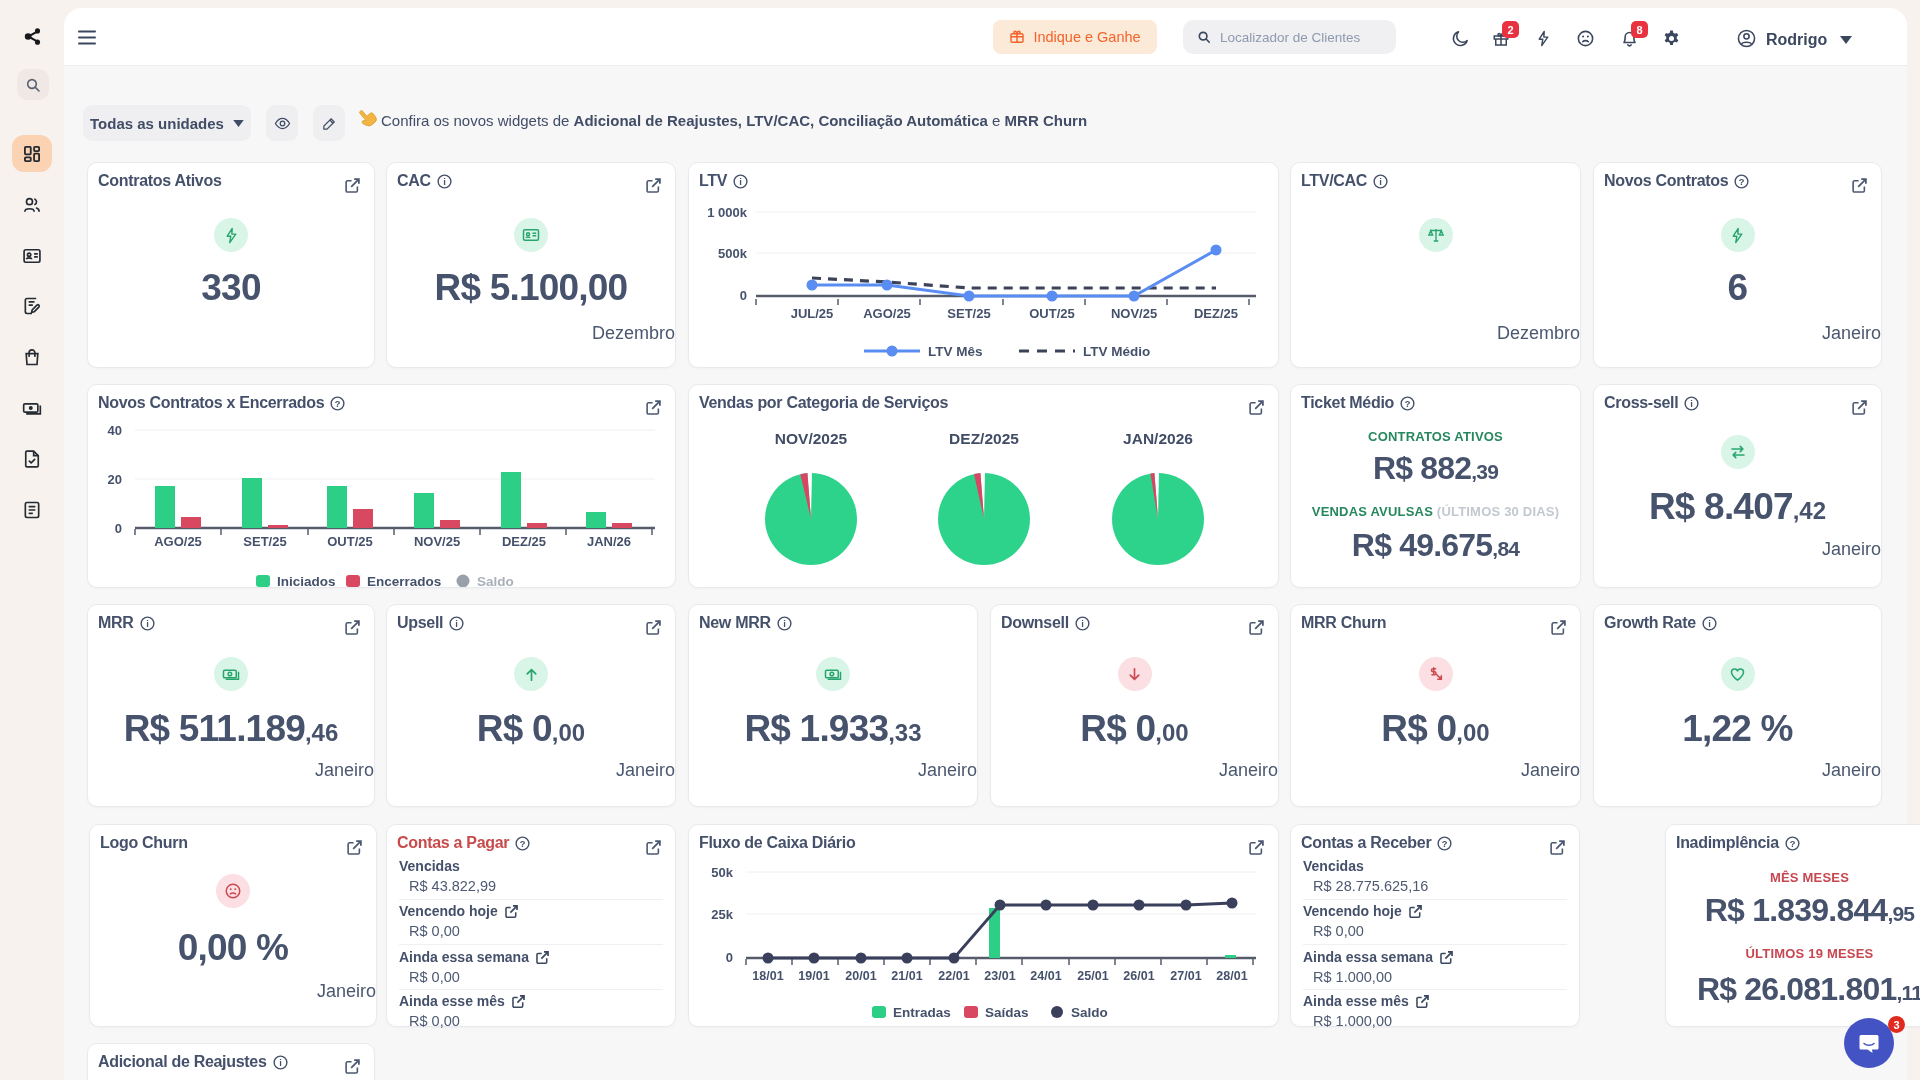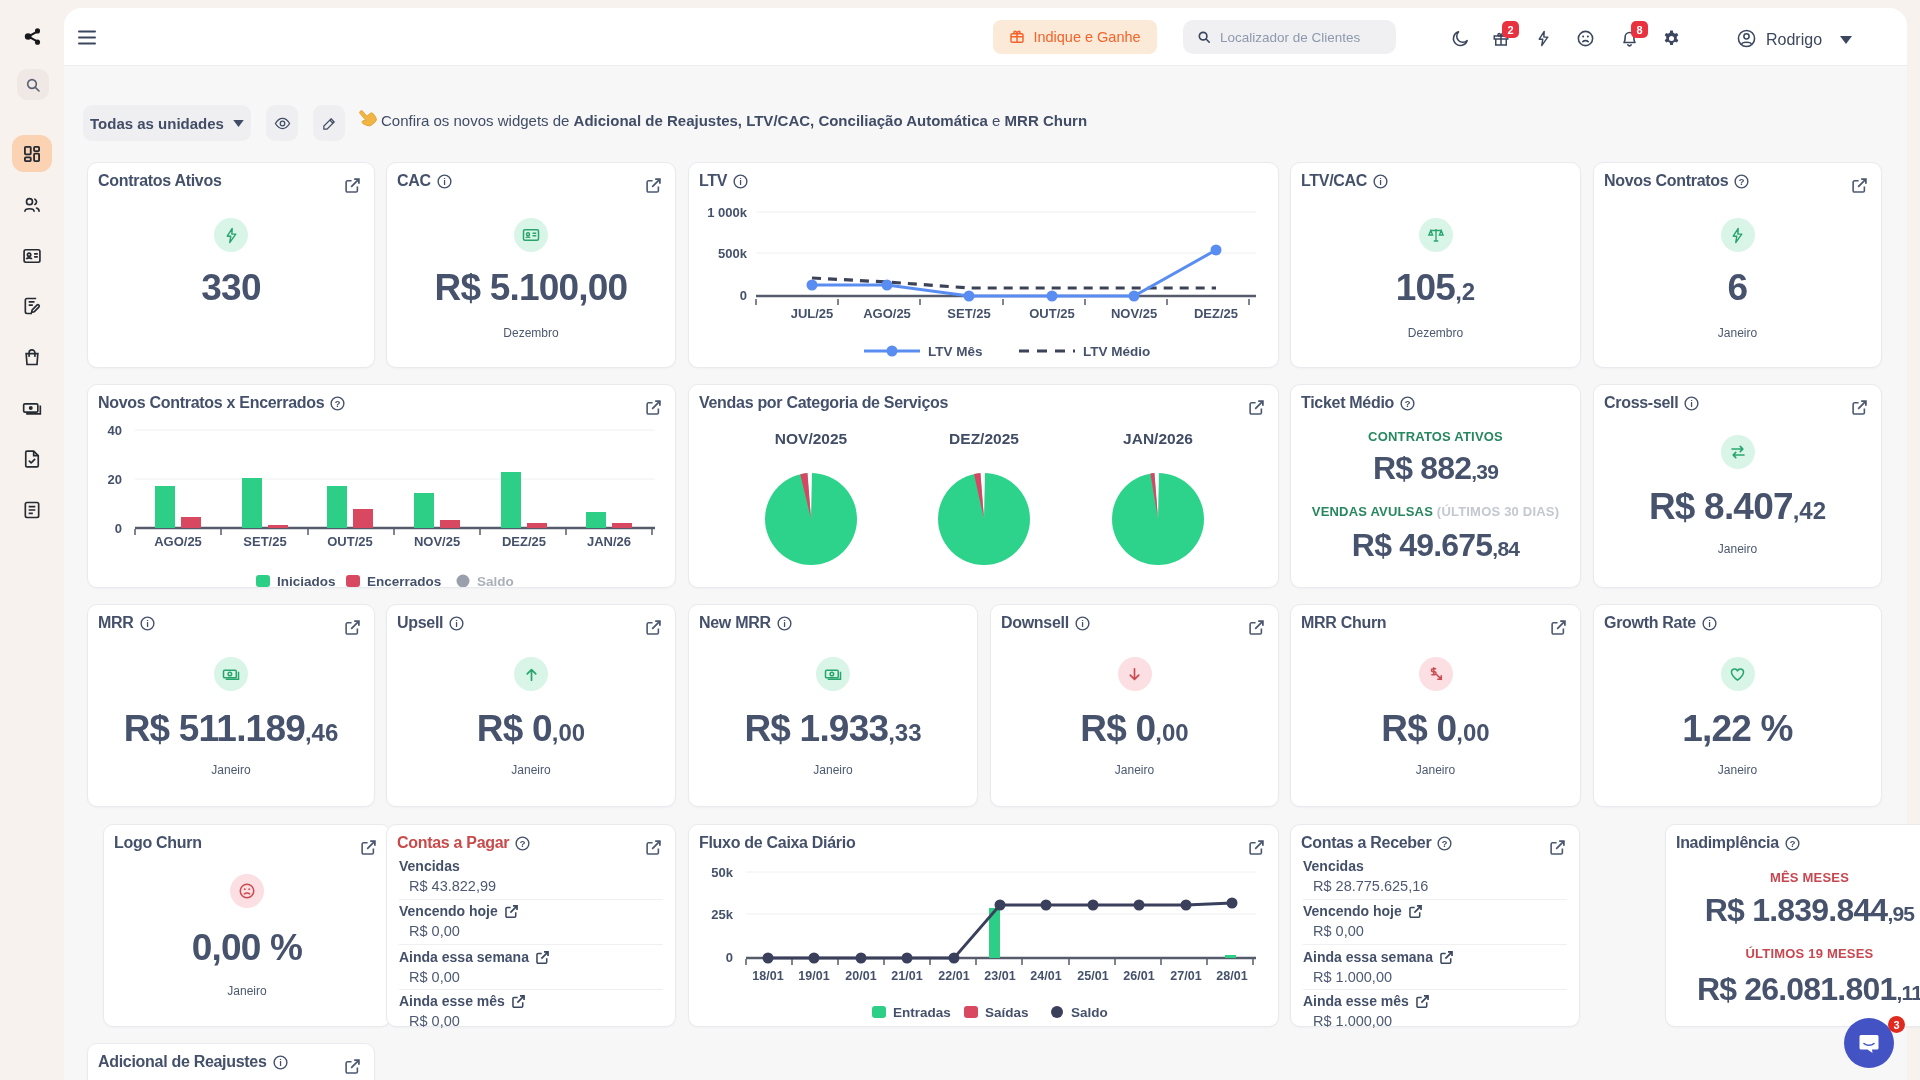--- a/index.html
+++ b/index.html
@@ -6,21 +6,21 @@
 #main{position:absolute;left:64px;top:8px;width:1843px;height:1072px;background:#f7f7f8;border-radius:18px 18px 0 0;overflow:hidden}
 #topbar{position:absolute;left:64px;top:8px;width:1843px;height:58px;background:#fff;border-bottom:1px solid #ececef;border-radius:18px 18px 0 0}
 .card{position:absolute;background:#fff;border:1px solid #e9eaee;border-radius:10px;box-shadow:0 1px 2px rgba(20,30,50,0.03)}
 .ctitle{position:absolute;top:9px;left:10px;font-size:16px;font-weight:700;color:#45516b;letter-spacing:-0.3px;white-space:nowrap;display:flex;align-items:center;gap:6px}
 .ext{position:absolute;top:15px;right:14px;width:15px;height:15px;color:#4b5870}
 .icirc{position:absolute;left:50%;transform:translateX(-50%);width:34px;height:34px;border-radius:50%;display:flex;align-items:center;justify-content:center}
 .ic-g{background:#d9f5e8;color:#28a56d}
 .ic-r{background:#fbdfe2;color:#cd4a52}
 .bigval{position:absolute;left:0;width:100%;text-align:center;font-size:37px;font-weight:700;color:#47536d;letter-spacing:-0.8px;line-height:40px;white-space:nowrap}
 .bigval .dec{font-size:24px;letter-spacing:0}
-.sub{position:absolute;left:0;width:100%;text-align:center;font-size:12px;color:#4b5870;line-height:18px}
+.sub{position:absolute;left:0;width:100%;text-align:right;font-size:18px;color:#4b5870;line-height:18px}
 .midval{position:absolute;left:0;width:100%;text-align:center;font-size:32px;font-weight:600;color:#47536d;letter-spacing:-0.8px;line-height:34px;white-space:nowrap}
 .midval .dec{font-size:21px}
 .slabel{position:absolute;left:0;width:100%;text-align:center;font-size:13px;font-weight:700;line-height:15px;letter-spacing:0.2px;white-space:nowrap}
 .lgreen{color:#27875f}
 .lred{color:#c8464f}
 .litem{position:absolute;left:12px;right:12px}
 .litem .lab{font-size:14px;font-weight:700;color:#44506a;display:flex;align-items:center;gap:7px;white-space:nowrap}
 .litem .val{font-size:14.5px;color:#4d5a72;margin:4px 0 0 10px;white-space:nowrap}
 .divline{position:absolute;left:12px;right:12px;height:1px;background:#f0f0f2}
 </style></head><body>
@@ -121,21 +121,21 @@
   </svg>
 <div class="abs" style="left:1631px;top:21px;min-width:17px;height:17px;background:#e8323f;border-radius:5px;color:#fff;font-size:11px;font-weight:700;display:flex;align-items:center;justify-content:center;padding:0 3px">8</div>
 <svg class="abs" style="left:1662px;top:29px" width="19" height="19" viewBox="0 0 24 24" fill="#3b475e">
     <path d="M10.3 2 h3.4 l.5 2.6 a7.6 7.6 0 0 1 2.2 1.3 l2.5 -.9 l1.7 3 l-2 1.8 a7.6 7.6 0 0 1 0 2.5 l2 1.8 l-1.7 3 l-2.5 -.9 a7.6 7.6 0 0 1 -2.2 1.3 l-.5 2.6 h-3.4 l-.5 -2.6 a7.6 7.6 0 0 1 -2.2 -1.3 l-2.5 .9 l-1.7 -3 l2 -1.8 a7.6 7.6 0 0 1 0 -2.5 l-2 -1.8 l1.7 -3 l2.5 .9 a7.6 7.6 0 0 1 2.2 -1.3 Z M12 8.8 a3.2 3.2 0 1 0 0 6.4 a3.2 3.2 0 0 0 0 -6.4 Z" fill-rule="evenodd"></path>
   </svg>
 <svg class="abs" style="left:1736px;top:28px" width="21" height="21" viewBox="0 0 24 24" fill="none" stroke="#3b475e" stroke-width="1.8">
     <circle cx="12" cy="12" r="9.2"></circle>
     <circle cx="12" cy="9.5" r="3"></circle>
     <path d="M6.5 18.8 C7 15.5 17 15.5 17.5 18.8"></path>
   </svg>
-<span class="abs" style="left:1766px;top:31px;font-size:16px;font-weight:400;color:#3b475e">Rodrigo</span>
+<span class="abs" style="left:1766px;top:31px;font-size:16px;font-weight:700;color:#3b475e">Rodrigo</span>
 <svg class="abs" style="left:1840px;top:36px" width="12" height="8" viewBox="0 0 12 8" fill="#3b475e">
     <path d="M0 0 H12 L6 8 Z"></path>
   </svg>
 <div class="abs" style="left:83px;top:105px;width:168px;height:36px;background:#efeff1;border-radius:9px;display:flex;align-items:center;justify-content:center;gap:9px">
 <span style="font-size:15px;font-weight:700;color:#414d66">Todas as unidades</span>
 <svg width="11" height="7" viewBox="0 0 12 8" fill="#414d66">
       <path d="M0 0 H12 L6 8 Z"></path>
     </svg>
   </div>
 <div class="abs" style="left:266px;top:105px;width:32px;height:36px;background:#efeff1;border-radius:9px;display:flex;align-items:center;justify-content:center">
@@ -192,21 +192,20 @@
     <div class="ctitle">LTV/CAC <svg width="15" height="15" viewBox="0 0 16 16" fill="none" style="margin-top:1px">
         <circle cx="8" cy="8" r="6.8" stroke="#45516b" stroke-width="1.5"></circle>
         <text x="8" y="11.2" text-anchor="middle" font-size="10" font-weight="bold" fill="#45516b" font-family="Liberation Sans">i</text>
       </svg></div>
     <div class="icirc ic-g" style="top:55px">
       <svg width="18" height="18" viewBox="0 0 24 24" fill="none" stroke="currentColor" stroke-width="1.8">
         <path d="M12 4 V20 M5 6 H19 M9 20 H15"></path>
         <path d="M5 6 L2.5 12 H7.5 Z M19 6 L16.5 12 H21.5 Z"></path>
       </svg>
     </div>
-    <div class="bigval" style="top:105px">105<span class="dec">,2</span></div>
     <div class="sub" style="top:161px">Dezembro</div>
   </div>
 <div class="card" style="left:1593px;top:162px;width:289px;height:206px">
     <div class="ctitle">Novos Contratos <svg width="15" height="15" viewBox="0 0 16 16" fill="none" style="margin-top:1px">
         <circle cx="8" cy="8" r="6.8" stroke="#45516b" stroke-width="1.5"></circle>
         <text x="8" y="11.2" text-anchor="middle" font-size="10" font-weight="bold" fill="#45516b" font-family="Liberation Sans">?</text>
       </svg></div>
     <svg class="ext" viewBox="0 0 16 16" fill="none" stroke="currentColor" stroke-width="1.7">
       <path d="M13.2 9 V13.6 a1.4 1.4 0 0 1 -1.4 1.4 H2.6 a1.4 1.4 0 0 1 -1.4 -1.4 V4.4 A1.4 1.4 0 0 1 2.6 3 H7"></path>
       <path d="M6.6 9.4 L14.5 1.5 M9.8 1.2 H14.8 V6.2" stroke-width="1.9"></path>
@@ -456,21 +455,21 @@
         <text x="8" y="11.2" text-anchor="middle" font-size="10" font-weight="bold" fill="#45516b" font-family="Liberation Sans">i</text>
       </svg></div>
     <div class="icirc ic-g" style="top:52px">
       <svg width="17" height="17" viewBox="0 0 24 24" fill="none" stroke="currentColor" stroke-width="2.1" stroke-linejoin="round">
         <path d="M12 20 C5 15 3.5 11 3.5 8.5 a4.4 4.4 0 0 1 8.5 -1.6 a4.4 4.4 0 0 1 8.5 1.6 C20.5 11 19 15 12 20 Z"></path>
       </svg>
     </div>
     <div class="bigval" style="top:104px">1,22 %</div>
     <div class="sub" style="top:156px">Janeiro</div>
   </div>
-<div class="card" style="left:103px;top:824px;width:288px;height:203px">
+<div class="card" style="left:89px;top:824px;width:288px;height:203px">
     <div class="ctitle">Logo Churn </div>
     <svg class="ext" viewBox="0 0 16 16" fill="none" stroke="currentColor" stroke-width="1.7">
       <path d="M13.2 9 V13.6 a1.4 1.4 0 0 1 -1.4 1.4 H2.6 a1.4 1.4 0 0 1 -1.4 -1.4 V4.4 A1.4 1.4 0 0 1 2.6 3 H7"></path>
       <path d="M6.6 9.4 L14.5 1.5 M9.8 1.2 H14.8 V6.2" stroke-width="1.9"></path>
     </svg>
     <div class="icirc ic-r" style="top:49px">
       <svg width="18" height="18" viewBox="0 0 24 24" fill="none" stroke="currentColor" stroke-width="2">
         <circle cx="12" cy="12" r="9"></circle>
         <path d="M8.5 16 C10 14 14 14 15.5 16" stroke-linecap="round"></path>
         <path d="M9 9.5 h.01 M15 9.5 h.01" stroke-width="2.6" stroke-linecap="round"></path>

